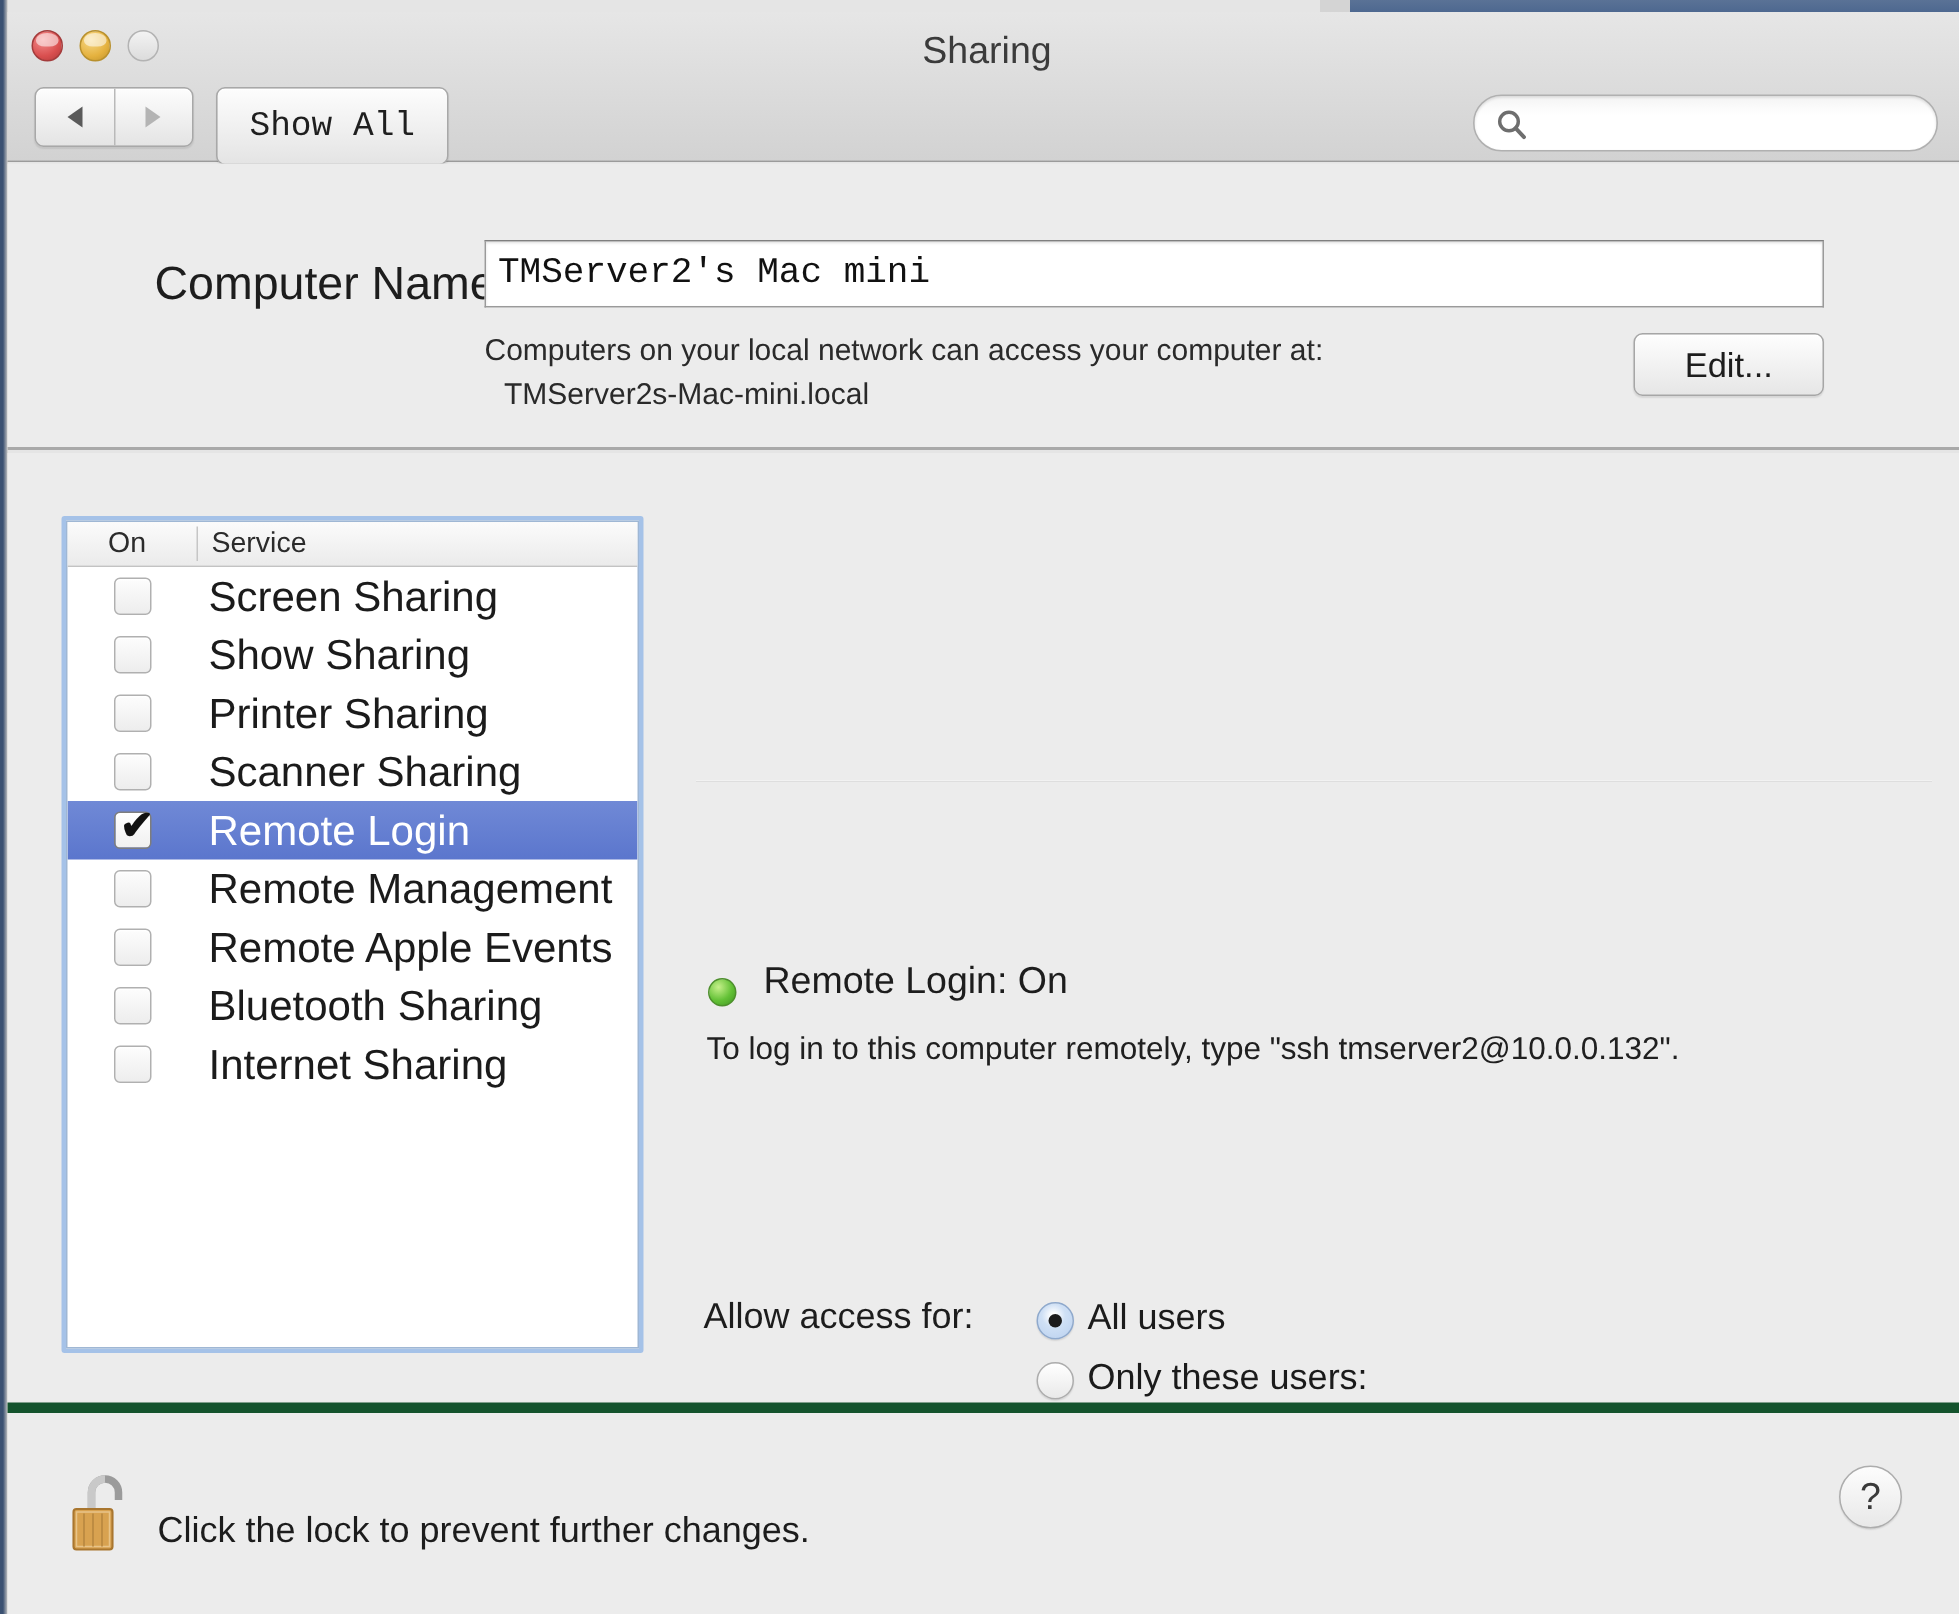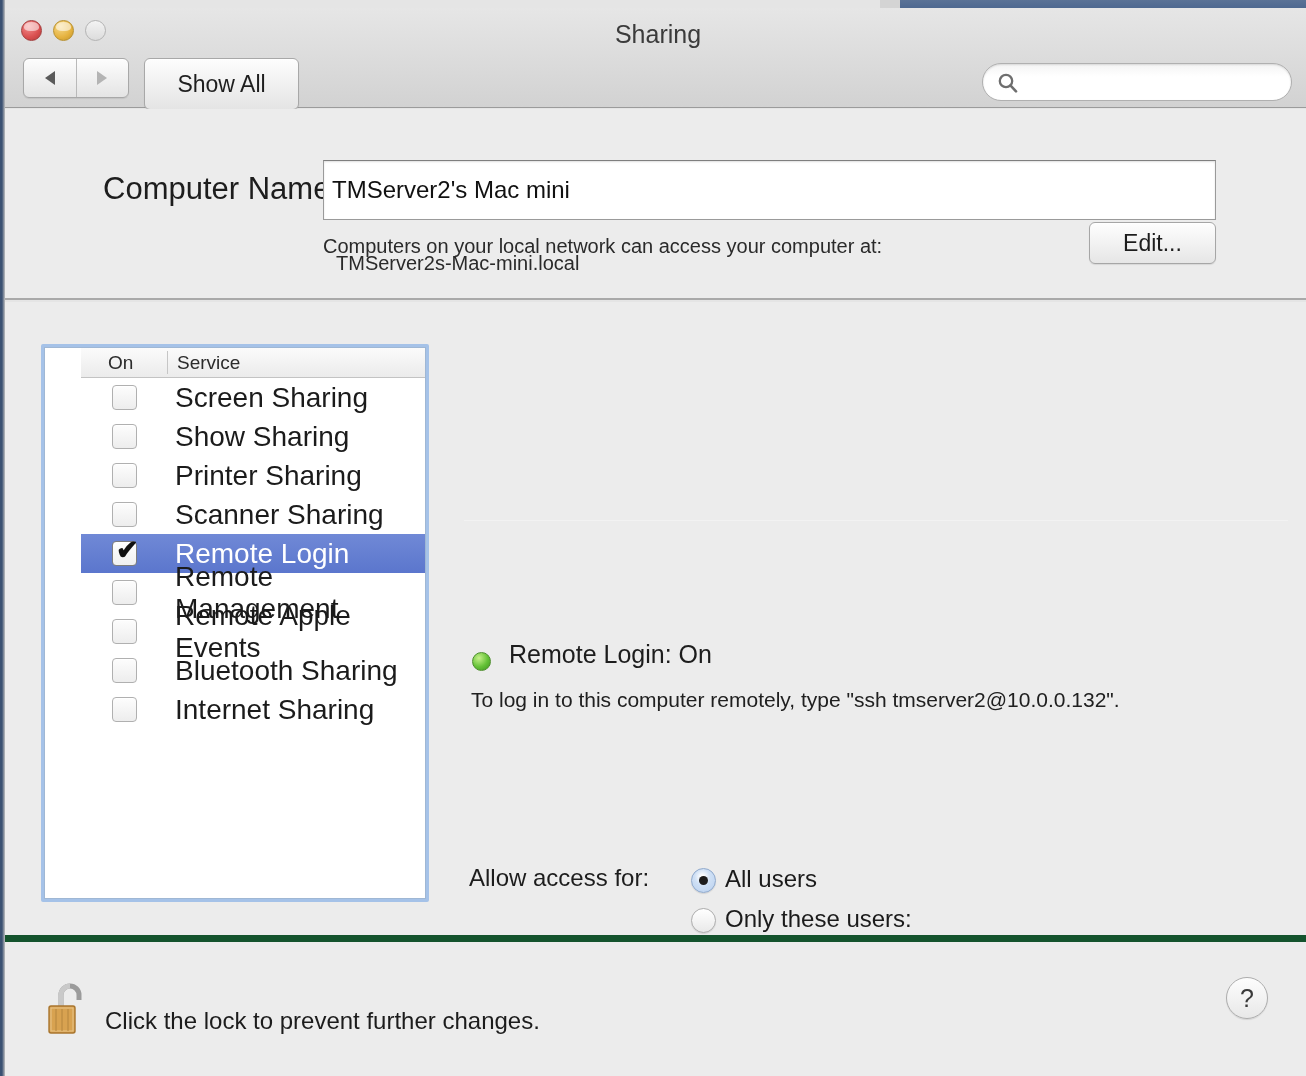--- a/index.html
+++ b/index.html
@@ -101,21 +101,21 @@
   #show-all {
     position: absolute;
     left: 139px; top: 50px;
     width: 155px; height: 52px;
     border: 1px solid #a8a8a8;
     border-radius: 6px;
     background: linear-gradient(#fdfdfd, #e4e4e4);
     box-shadow: 0 1px 0 rgba(255,255,255,0.9) inset, 0 1px 1px rgba(0,0,0,0.08);
     font-size: 23px;
     color: #1f1f1f;
-    font-family: Liberation Sans, sans-serif;
+    font-family: Liberation Mono, monospace;
     cursor: default;
   }
 
   #win-title {
     position: absolute;
     left: 0; top: 12px;
     width: 1306px;
     text-align: center;
     font-size: 25px;
     color: #3b3b3b;
@@ -158,37 +158,36 @@
 
   #computer-name-label {
     position: absolute;
     left: 98px; top: 62px;
     font-size: 31px;
     color: #1d1d1d;
   }
   #computer-name-input {
     position: absolute;
     left: 318px; top: 51px;
-    width: 893px; height: 60px;
+    width: 893px; height: 45px;
     border: 1px solid #9a9a9a;
     border-top-color: #7f7f7f;
     background: #ffffff;
     font-size: 24px;
     padding: 0 8px;
-    font-family: Liberation Sans, sans-serif;
+    font-family: Liberation Mono, monospace;
     color: #111;
     outline: none;
     box-shadow: 0 1px 2px rgba(0,0,0,0.13) inset;
   }
   #hostname-note-1 {
     position: absolute;
     left: 318px; top: 114px;
     font-size: 20px;
     color: #2a2a2a;
-    margin-top: 12px;
   }
   #hostname-note-2 {
     position: absolute;
     left: 318px; top: 143px;
     font-size: 20px;
     color: #2a2a2a;
     margin-left: 13px;
   }
   #edit-button {
     position: absolute;
@@ -219,21 +218,20 @@
     width: 388px; height: 558px;
     background: #ffffff;
     border: 3px solid #a5c2e8;
     border-radius: 2px;
   }
   #service-list-inner {
     position: absolute;
     left: 0; top: 0; right: 0; bottom: 0;
     border: 1px solid #9fb7d4;
     overflow: hidden;
-    padding-left: 36px;
   }
   #list-header {
     height: 30px;
     background: linear-gradient(#fbfbfb, #ebebeb);
     border-bottom: 1px solid #c3c3c3;
     position: relative;
     font-size: 19px;
     color: #2b2b2b;
   }
   #hdr-on {

